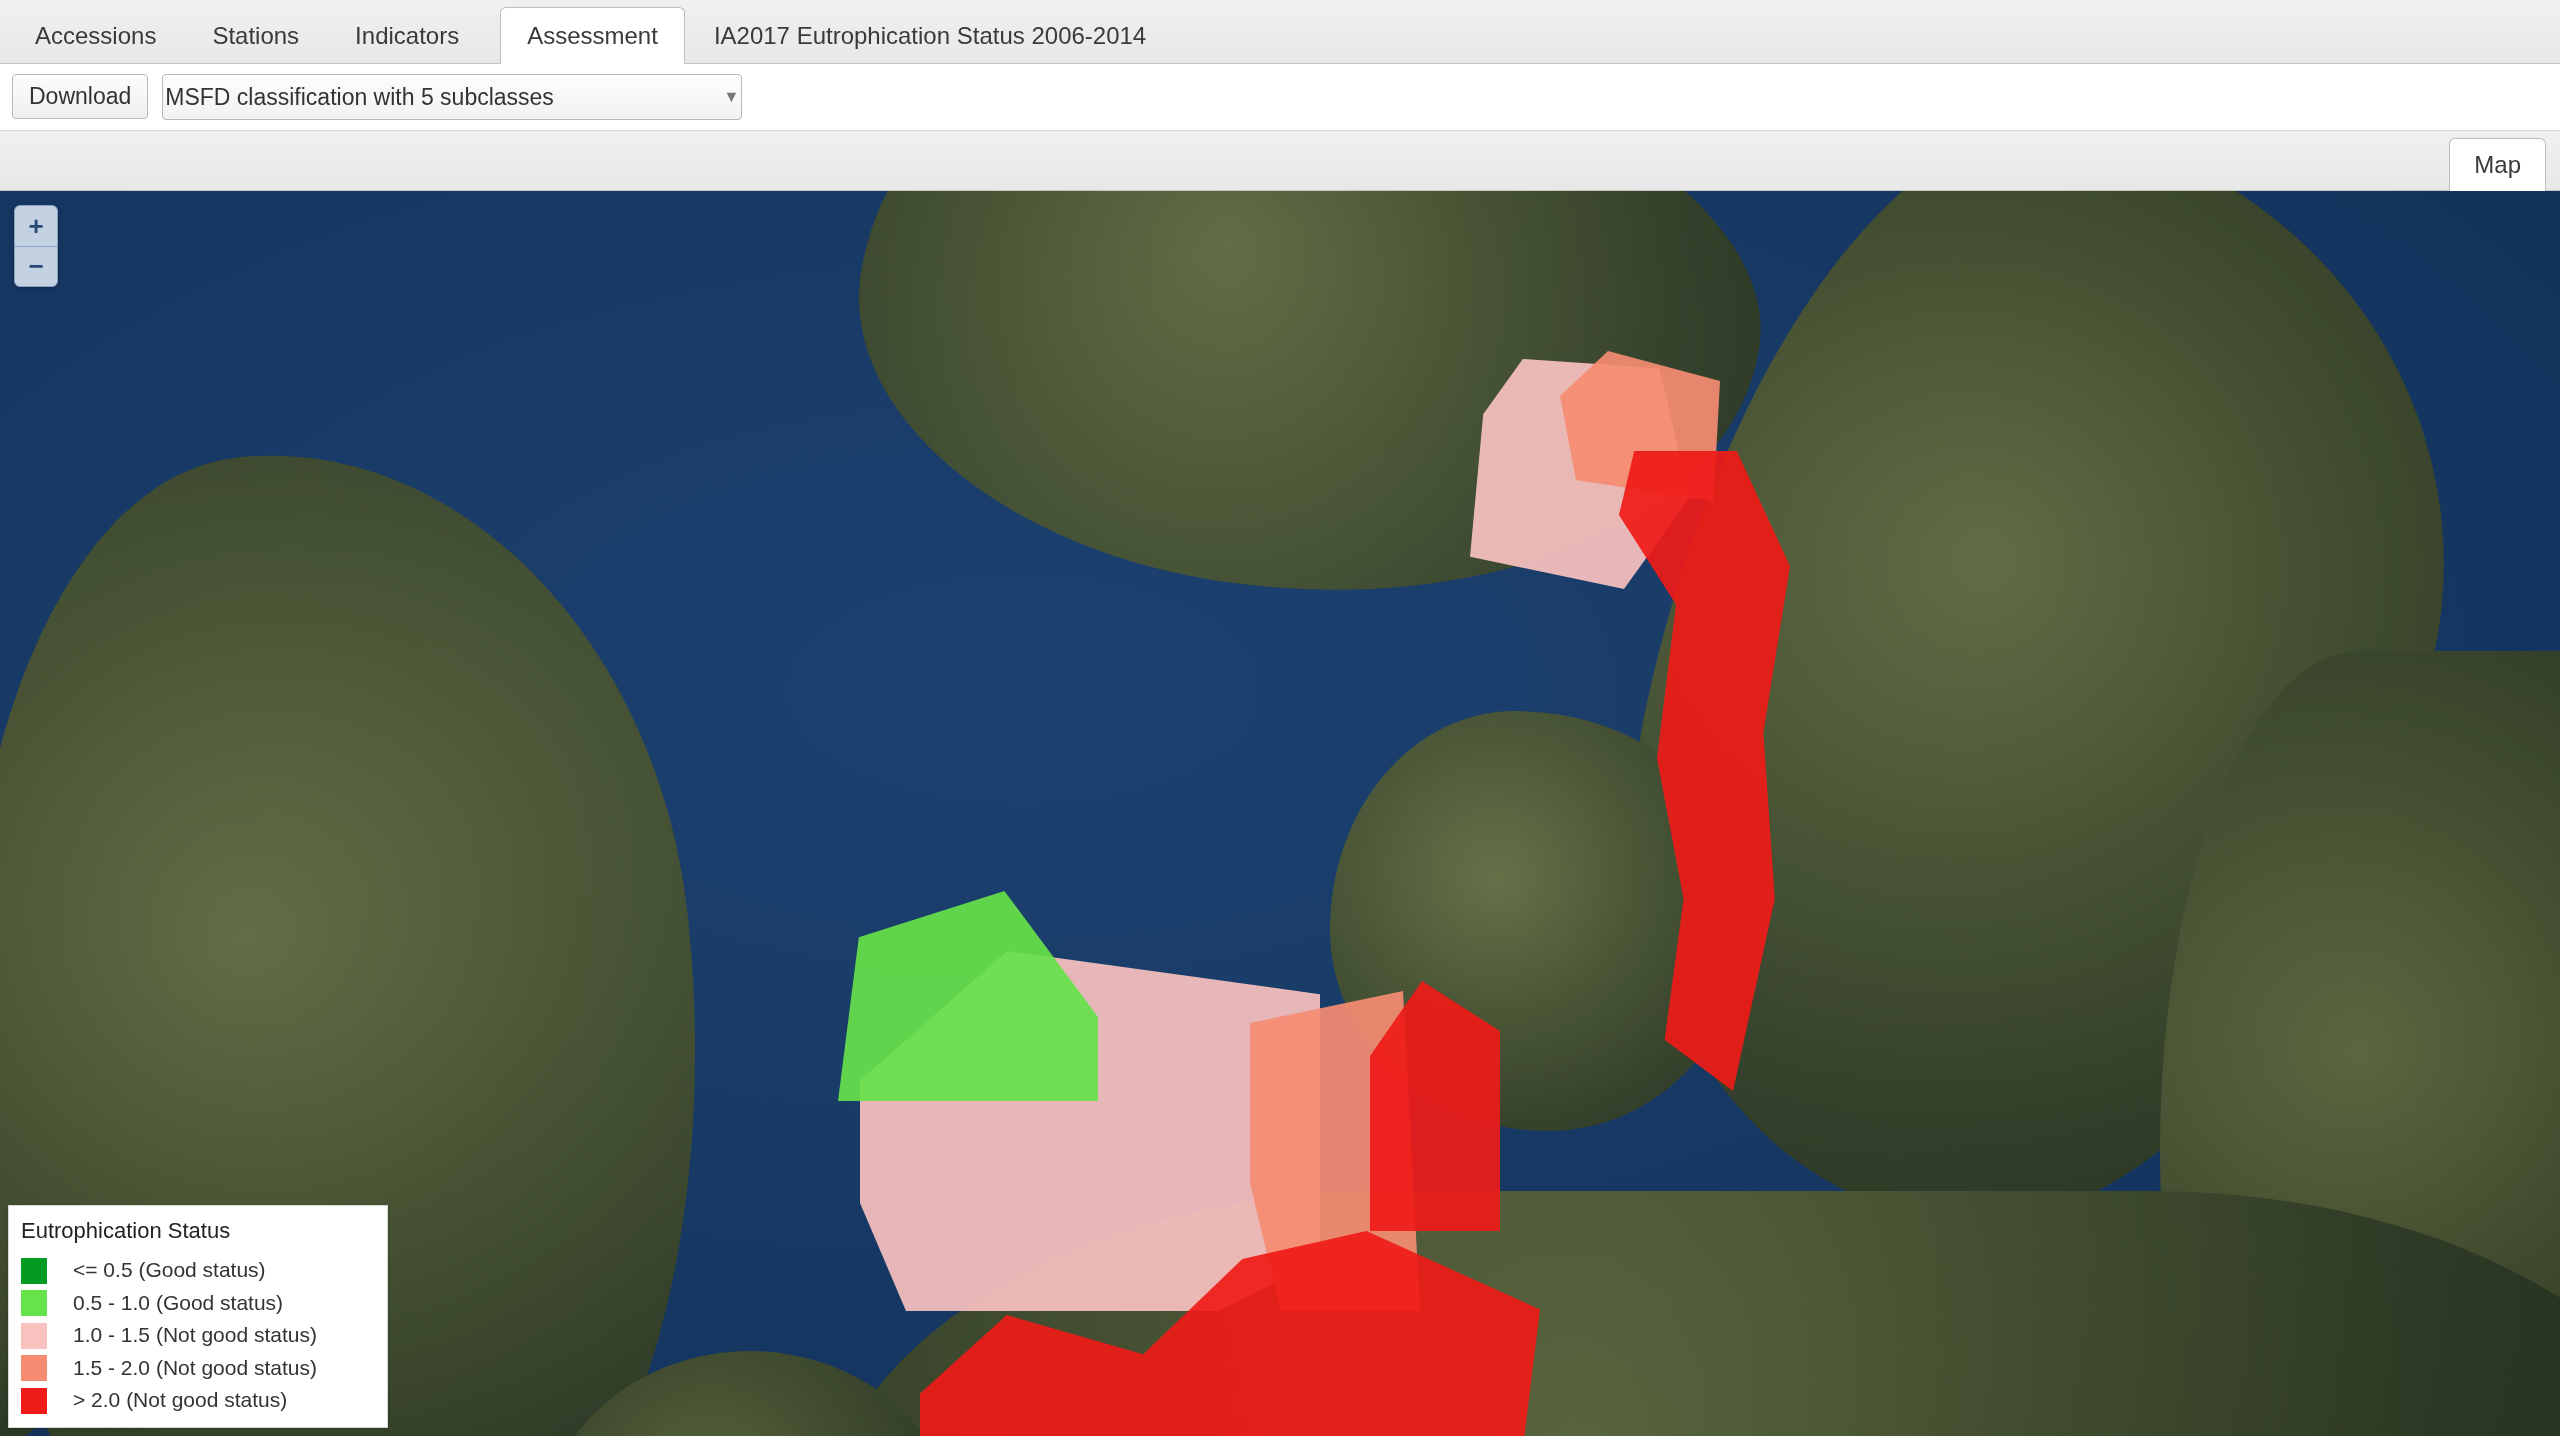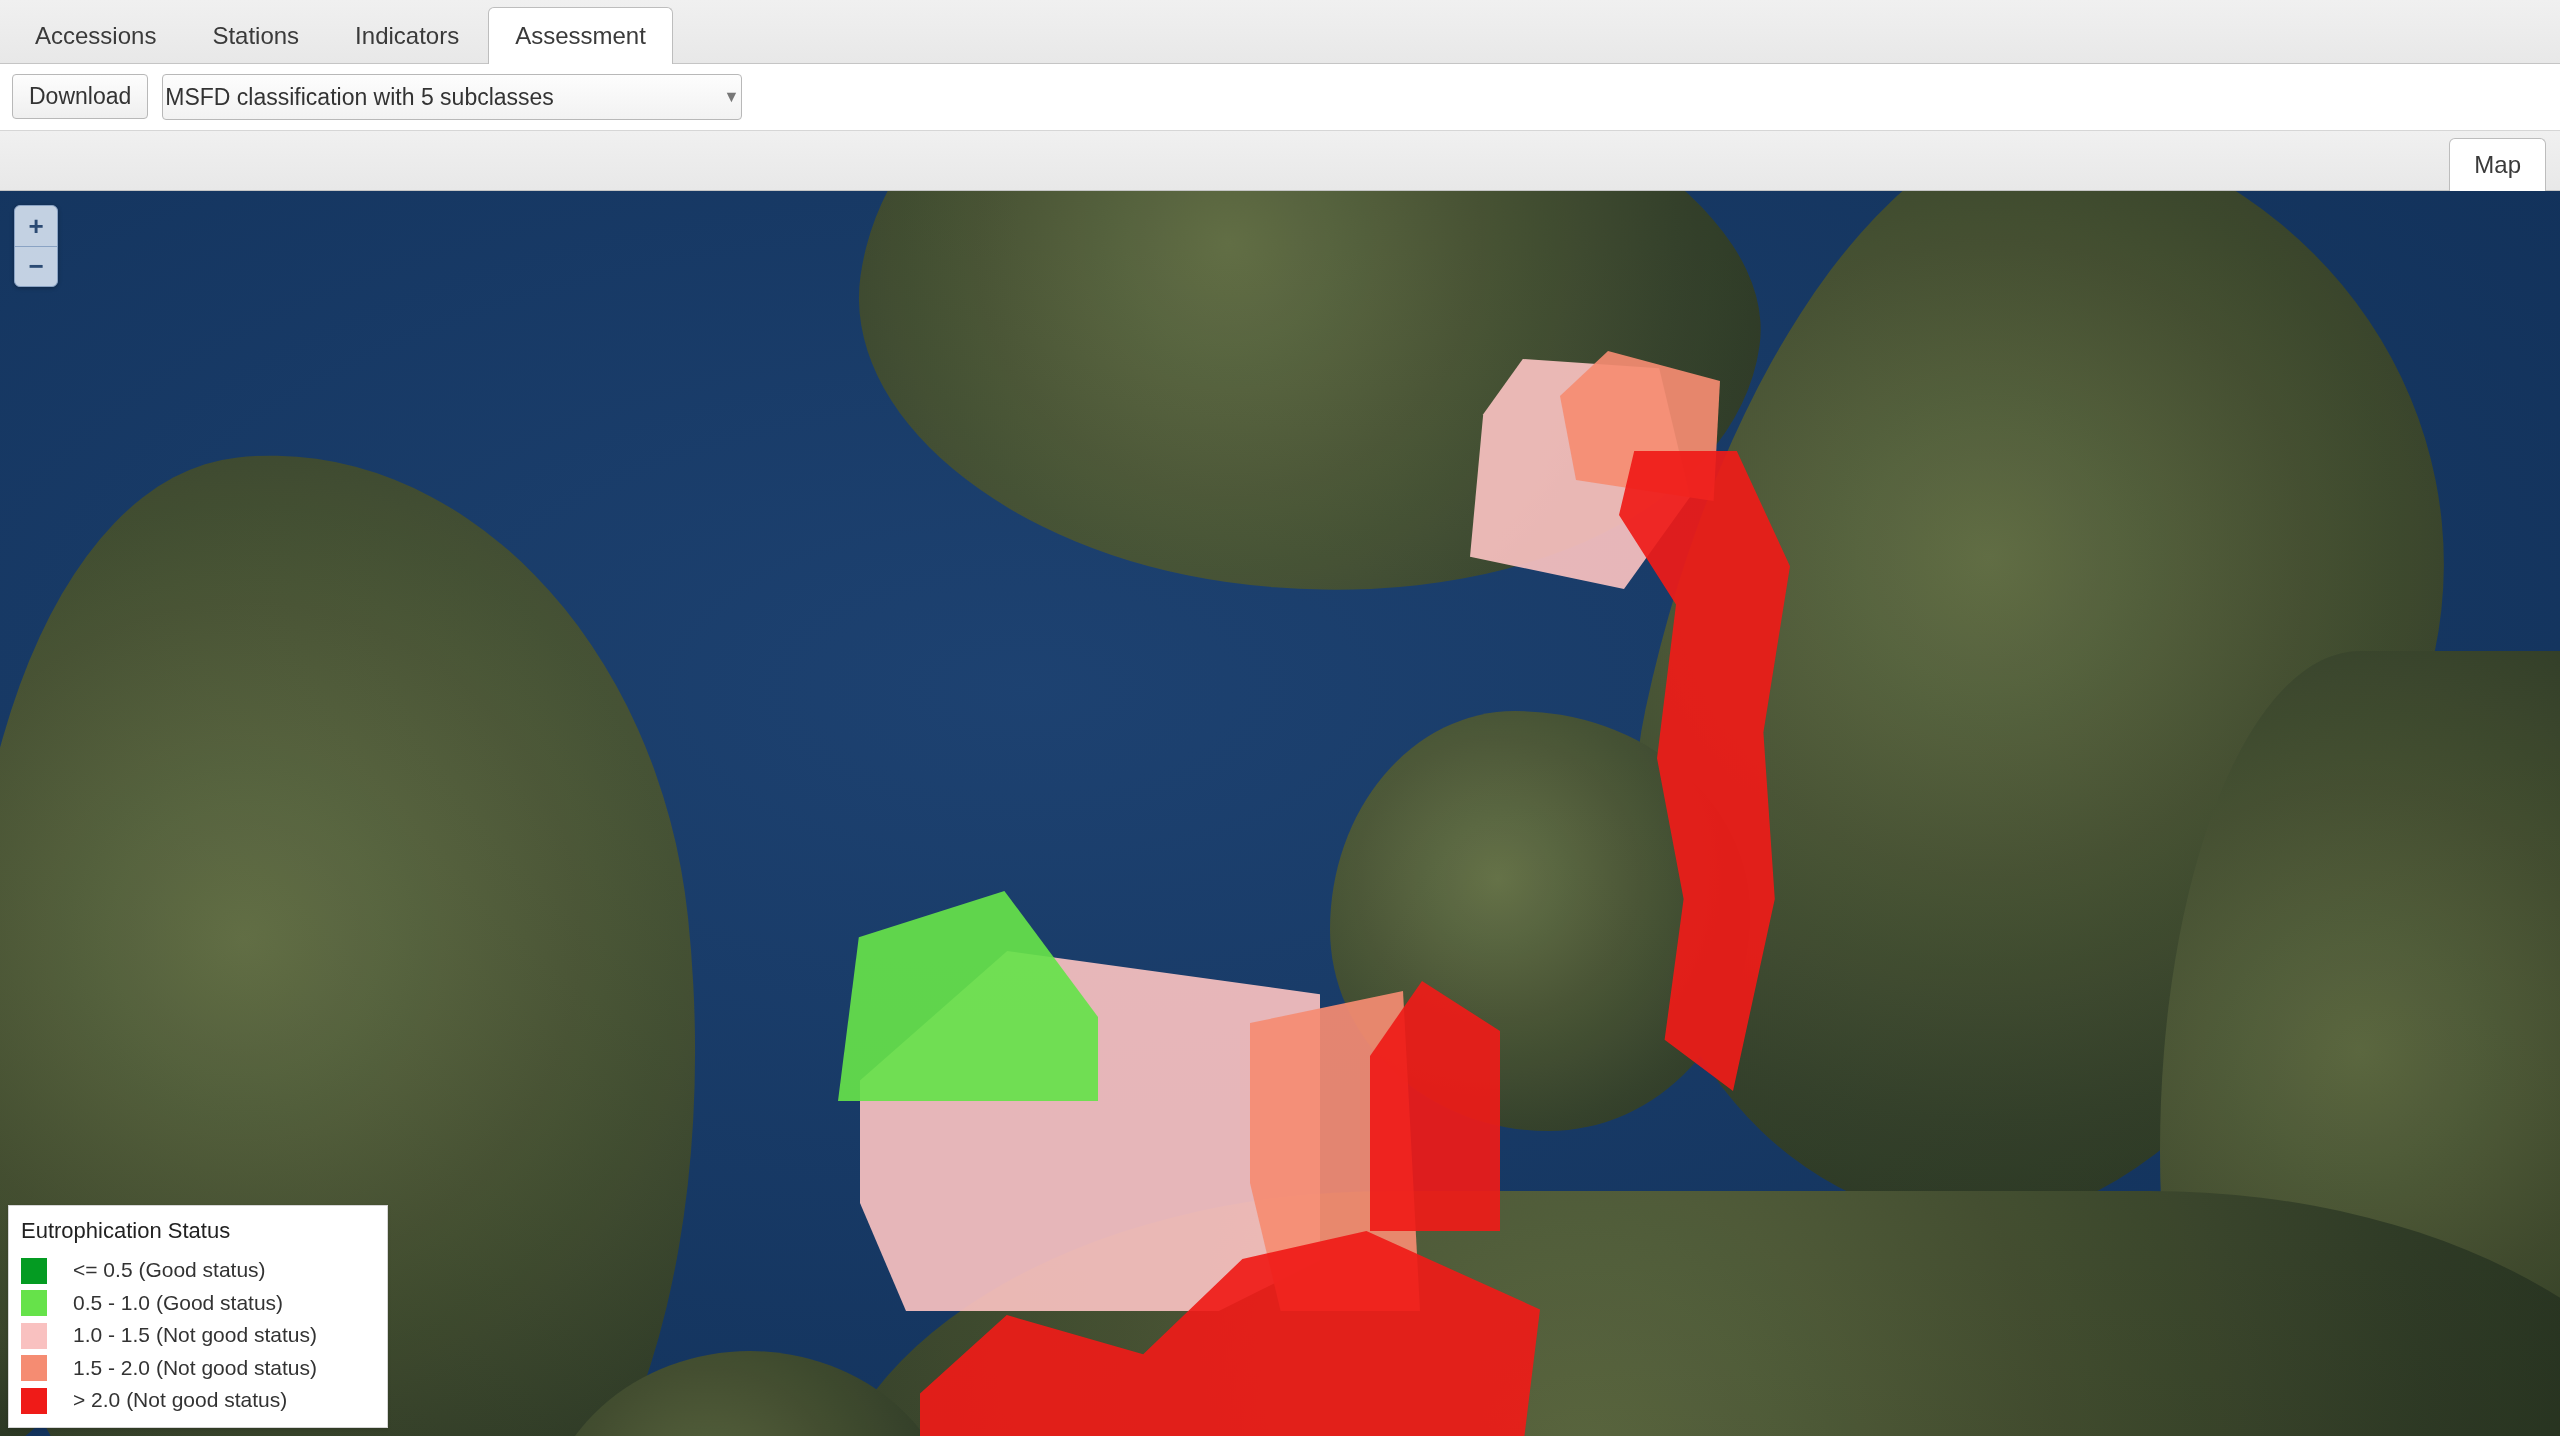--- a/index.html
+++ b/index.html
@@ -32,20 +32,21 @@
     cursor: pointer;
     background: transparent;
     margin-right: 2px;
     position: relative;
     top: 1px;
   }
   .tab.active {
     background: #fff;
     border-color: #bdbdbd;
     z-index: 2;
+    margin-left: 12px;
   }
 
   
   .toolbar {
     display: flex;
     align-items: flex-start;
     gap: 14px;
     padding: 10px 12px;
     background: #fff;
     border-bottom: 1px solid #d6d6d6;
@@ -215,20 +216,21 @@
   .sw-red       { background: #ef1b18; }
 </style>
 </head>
 <body>
 
 <div class="top-tabs">
   <div class="tab">Accessions</div>
   <div class="tab">Stations</div>
   <div class="tab">Indicators</div>
   <div class="tab active">Assessment</div>
+  <div class="tab">IA2017 Eutrophication Status 2006-2014</div>
 </div>
 
 <div class="toolbar">
   <button class="btn">Download</button>
   <div class="select-wrap">
     <span class="sel-text">MSFD classification with 5 subclasses</span>
     <span class="sel-arrow">▼</span>
   </div>
 </div>
 

